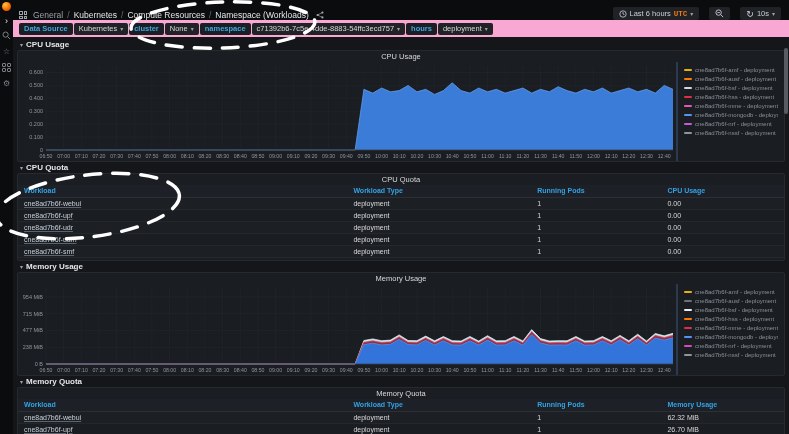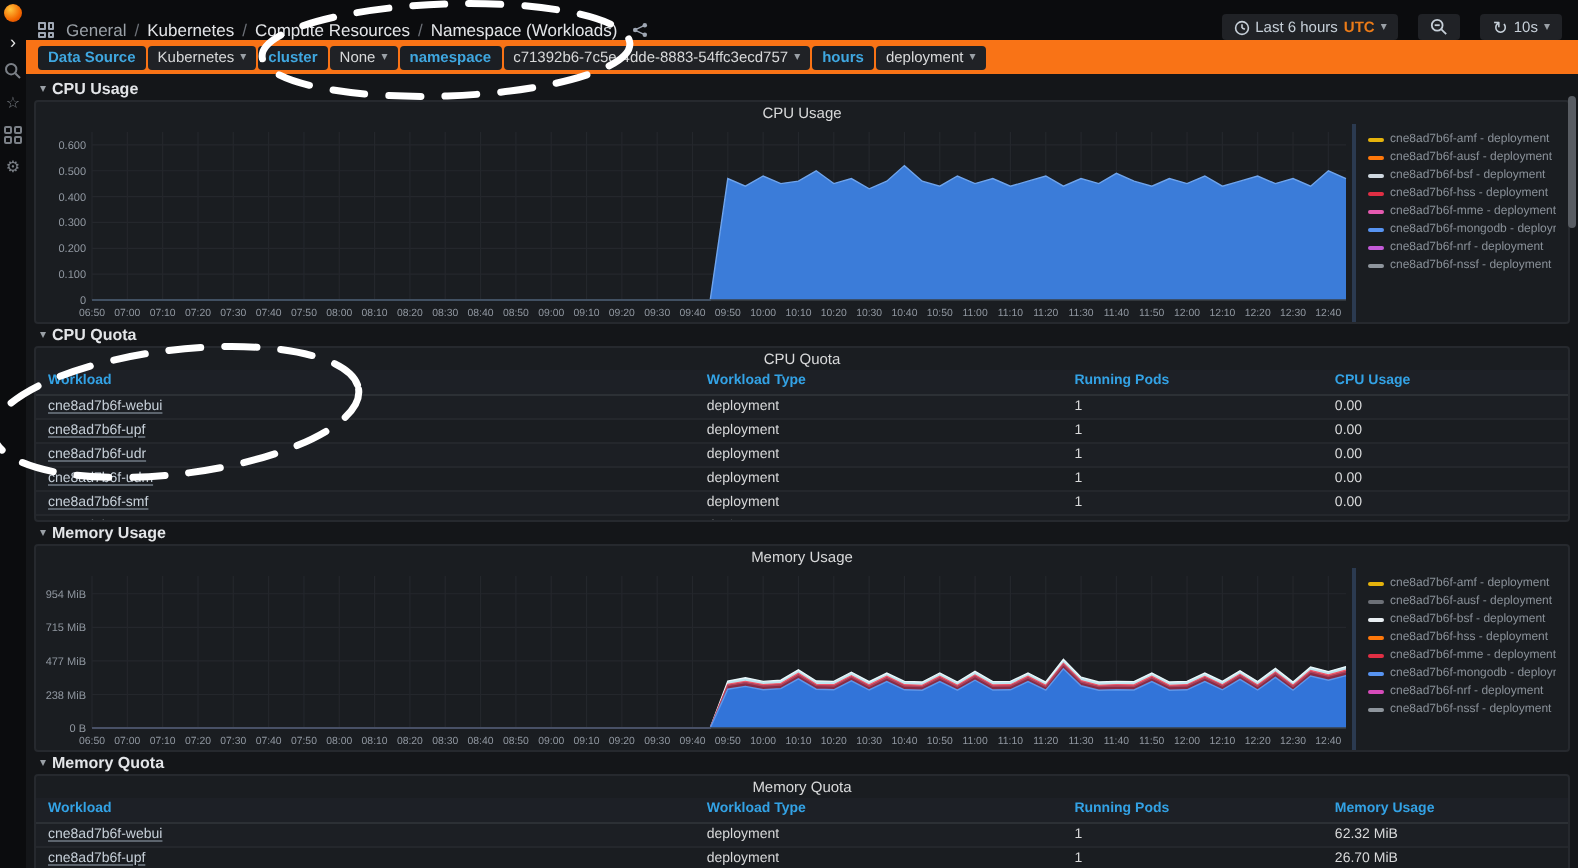--- a/index.html
+++ b/index.html
@@ -20,25 +20,25 @@
   .topnav { height:20px; background:#0b0c0e; display:flex; align-items:flex-end; justify-content:space-between; padding:0 8px 0 6px; flex:0 0 auto; }
   .crumbs { display:flex; align-items:center; gap:4px; font-size:8.5px; white-space:nowrap; }
   .crumb-grid { display:grid; grid-template-columns:3.5px 3.5px; grid-template-rows:3.5px 3.5px; gap:1px; margin-right:2px; }
   .crumb-grid i { border:1px solid #9fa7b3; border-radius:0.5px; }
   .crumb-dim { color:#9aa0a6; }
   .crumb { color:#e3e5e8; }
   .sep { color:#6c7077; }
   .share-svg { margin-left:3px; }
   .navright { display:flex; align-items:center; gap:10px; }
   .navbox { display:flex; align-items:center; gap:3px; background:#202226; border-radius:2px; padding:2px 6px; font-size:7.5px; color:#c7d0d9; }
-  .utc { color:#eb7b18; font-weight:bold; }
+  .utc { color:#eb7b18; font-weight:bold;font-family:Liberation Mono, monospace; }
   .caret { font-size:6px; color:#9aa0a6; }
   .refresh-glyph { font-size:9px; line-height:8px; color:#c7d0d9; }
 
-  .subnav { height:17px; background:#f97316; display:flex; align-items:center; gap:1px; padding:0 6px; flex:0 0 auto; }
+  .subnav { height:17px; background:#f9a8d4; display:flex; align-items:center; gap:1px; padding:0 6px; flex:0 0 auto; }
   .varlabel { background:#1b1e23; color:#3fa7e0; font-size:7.5px; padding:1.5px 5px; border-radius:2px; font-weight:bold; }
   .varvalue { background:#202226; color:#d8d9da; font-size:7.5px; padding:1.5px 5px; border-radius:2px; display:flex; align-items:center; gap:3px; }
 
   .dash { flex:1; padding:2px 4px 0 4px; background:#141619; display:flex; flex-direction:column; }
   .row-head { height:11px; display:flex; align-items:center; gap:3px; padding-left:3px; flex:0 0 auto; cursor:pointer; }
   .row-head .chev { font-size:6px; color:#9aa0a6; }
   .row-head .rh-label { font-size:8px; font-weight:bold; color:#e3e5e8; }
 
   .panel { background:#1a1d21; border:1px solid #26292e; border-radius:2px; overflow:hidden; flex:0 0 auto; }
   .panel-title { text-align:center; font-size:7.5px; color:#d8d9da; height:11px; line-height:12px; }

